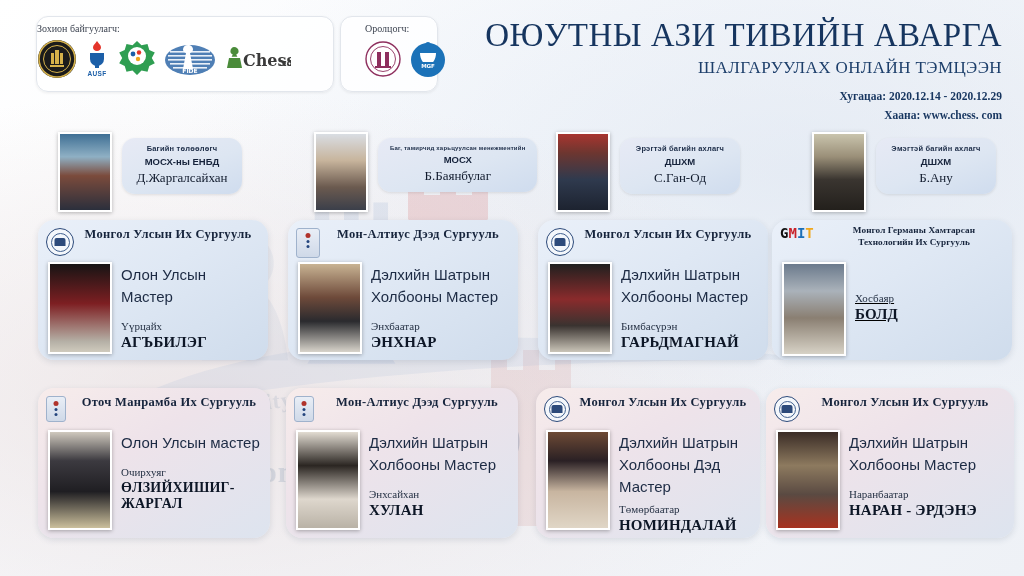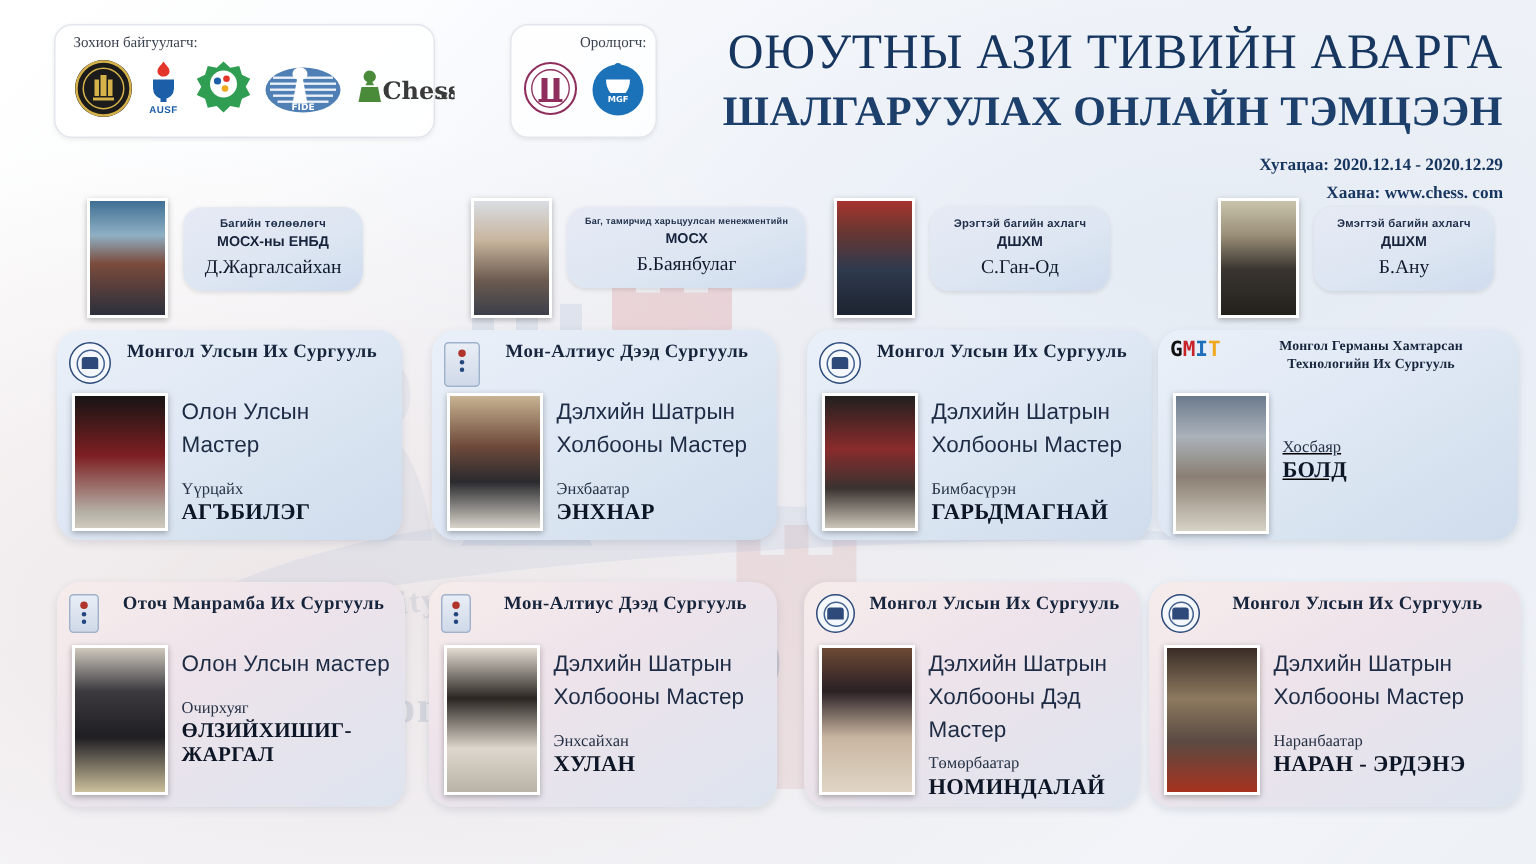--- a/index.html
+++ b/index.html
@@ -31,54 +31,53 @@
     font-family:"Liberation Serif", serif;
     font-weight:bold; color:rgba(120,140,170,.30);
     white-space:nowrap; letter-spacing:1px;
   }
   .wm-swoosh {
     position:absolute; pointer-events:none; opacity:.35;
   }
 
   
   .org-box {
-    position:absolute; left:36px; top:16px; width:254px; height:76px;
+    position:absolute; left:36px; top:16px; width:298px; height:76px;
     background:rgba(255,255,255,.82);
     border:1px solid #e2e6ec; border-radius:12px;
     box-shadow:0 1px 3px rgba(0,0,0,.07);
-    padding:6px 8px 4px 12px;
+    padding:6px 8px 4px 0;
   }
   .part-box {
     position:absolute; left:340px; top:16px; width:98px; height:76px;
     background:rgba(255,255,255,.82);
     border:1px solid #e2e6ec; border-radius:12px;
     box-shadow:0 1px 3px rgba(0,0,0,.07);
-    padding:6px 6px 4px 8px;
-    text-align:right;
+    padding:6px 6px 4px 24px;
   }
   .box-caption {
     font-family:"Liberation Serif", serif;
     font-size:10px; color:#3c4350; margin-bottom:2px;
     white-space:nowrap;
   }
   .logo-strip { display:flex; align-items:center; gap:7px; height:46px; }
   .logo { flex:0 0 auto; height:40px; display:flex; align-items:center; }
 
   .title-wrap {
     position:absolute; right:22px; top:18px; text-align:right; width:620px;
   }
   .t1 {
     font-family:"Liberation Serif", serif;
     font-size:33px; letter-spacing:.5px; color:#16355f; line-height:1.05;
     font-weight:400;
   }
   .t2 {
     font-family:"Liberation Serif", serif;
-    font-size:28px; letter-spacing:.4px; color:#1d3f6b; line-height:1.3;
-    margin-top:4px; font-weight:700;
+    font-size:17px; letter-spacing:.4px; color:#1d3f6b; line-height:1.3;
+    margin-top:4px; font-weight:400;
   }
   .t3 {
     font-family:"Liberation Serif", serif;
     font-size:11.5px; font-weight:bold; color:#16355f; margin-top:9px; line-height:1.5;
   }
 
   
   .officials {
     position:absolute; left:0; top:132px; width:1024px; height:82px;
   }

